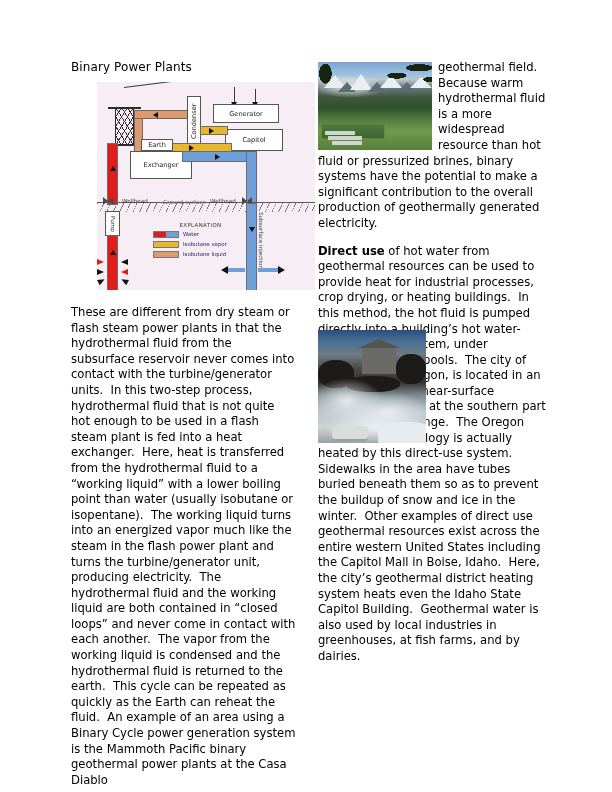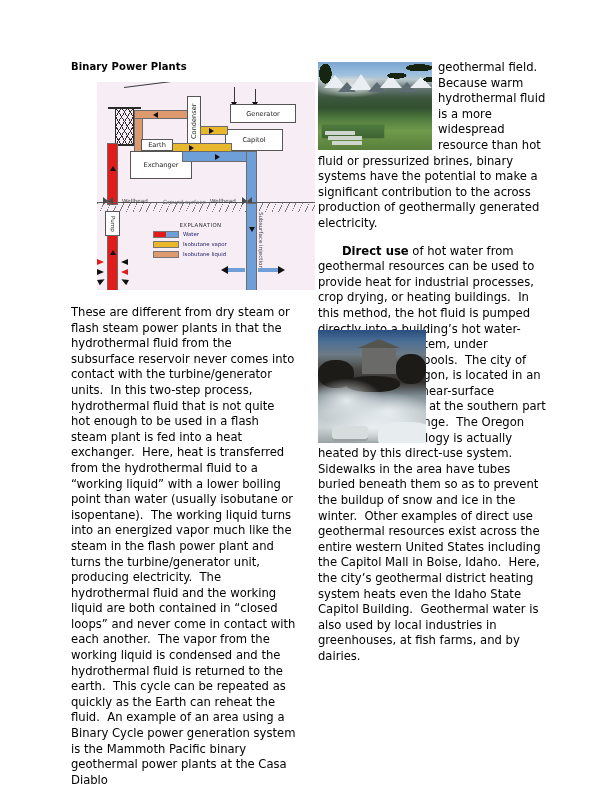--- a/index.html
+++ b/index.html
@@ -28,34 +28,34 @@
     top: 60px;
     width: 226px;
   }
   .col-right {
     position: absolute;
     left: 318px;
     top: 60px;
     width: 230px;
   }
   .heading {
-    font-weight: bold;
-    font-size: 10px;
+    font-weight: normal;
+    font-size: 12px;
     line-height: 14px;
     margin: 0 0 8px 0;
     letter-spacing: 0.1px;
   }
   p.body {
     font-size: 11.6px;
     line-height: 15.6px;
     margin: 0 0 12px 0;
     text-align: left;
     white-space: pre-wrap;
   }
-  p.body b { font-weight: bold; margin-left: 24px; }
+  p.body b { font-weight: bold; }
 
   
   .diagram-wrap {
     position: relative;
     width: 218px;
     height: 208px;
     margin: 0 0 0 26px;
     background: #f6eef4;
     overflow: hidden;
   }
@@ -270,21 +270,21 @@
       <div class="dg droplead" style="left:158px; top:7px; height:15px;"></div>
       <div class="dg arrow-d" style="left:134px; top:20px;"></div>
       <div class="dg arrow-d" style="left:155px; top:20px;"></div>
 
       <div class="dg pipe-salmon pipe-out" style="left:38px; top:34px; width:7px; height:42px;"></div>
       <div class="dg pipe-salmon pipe-out" style="left:38px; top:29px; width:52px; height:7px;"></div>
       <div class="dg arrow-l" style="left:56px; top:29.5px;"></div>
 
       <div class="dg box vert" style="left:90px; top:14px; width:14px; height:50px;">Condenser</div>
 
-      <div class="dg box" style="left:133px; top:22px; width:66px; height:19px;">Generator</div>
+      <div class="dg box" style="left:116px; top:22px; width:66px; height:19px;">Generator</div>
 
       <div class="dg box" style="left:128px; top:47px; width:58px; height:22px;">Capitol</div>
 
       <div class="dg pipe-gold pipe-out" style="left:104px; top:45px; width:26px; height:7px;"></div>
       <div class="dg arrow-r" style="left:112px; top:45.5px;"></div>
       <div class="dg pipe-gold pipe-out" style="left:57px; top:62px; width:77px; height:8px;"></div>
       <div class="dg arrow-r" style="left:92px; top:63px;"></div>
 
       <div class="dg box" style="left:44px; top:57px; width:32px; height:12px;">Earth</div>
       <div class="dg box" style="left:33px; top:69px; width:62px; height:28px;">Exchanger</div>
@@ -366,21 +366,21 @@
       <div class="mt-dark" style="left:80px;"></div>
       <div class="mt-peak" style="left:92px; border-bottom-width:11px;"></div>
       <div class="field-band"></div>
       <div class="bldg" style="left:7px;  bottom:15px; width:30px;"></div>
       <div class="bldg" style="left:10px; bottom:10px; width:34px;"></div>
       <div class="bldg" style="left:14px; bottom:5px;  width:30px;"></div>
       <div class="tree-branch"></div>
       <div class="tree-left"></div>
     </div>
 
-    <p class="body">geothermal field.  Because warm hydrothermal fluid is a more widespread resource than hot fluid or pressurized brines, binary systems have the potential to make a significant contribution to the across production of geothermally generated electricity.</p>
+    <p class="body">geothermal field.  Because warm hydrothermal fluid is a more widespread resource than hot fluid or pressurized brines, binary systems have the potential to make a significant contribution to the overall production of geothermally generated electricity.</p>
 
     <div class="clearfix"></div>
 
     <p class="body"><b>Direct use</b><span> of hot water from geothermal resources can be used to provide heat for industrial processes, crop drying, or heating buildings.  In this method, the hot fluid is pumped directly into a building’s hot water-based heating system, under sidewalks, or into pools.  The city of Klamath Falls, Oregon, is located in an area of abundant near-surface hydrothermal fluid at the southern part of the Cascade Range.  The Oregon Institute of Technology is actually heated by this direct-use system.  Sidewalks in the area have tubes buried beneath them so as to prevent the buildup of snow and ice in the winter.  Other examples of direct use geothermal resources exist across the entire western United States including the Capitol Mall in Boise, Idaho.  Here, the city’s geothermal district heating system heats even the Idaho State Capitol Building.  Geothermal water is also used by local industries in greenhouses, at fish farms, and by dairies.</span></p>
 
     <div class="clearfix"></div>
   </div>
 
   <div class="photo photo-springs" style="position:absolute; left:318px; top:330px; margin:0; float:none;">
     <div class="house"></div>

